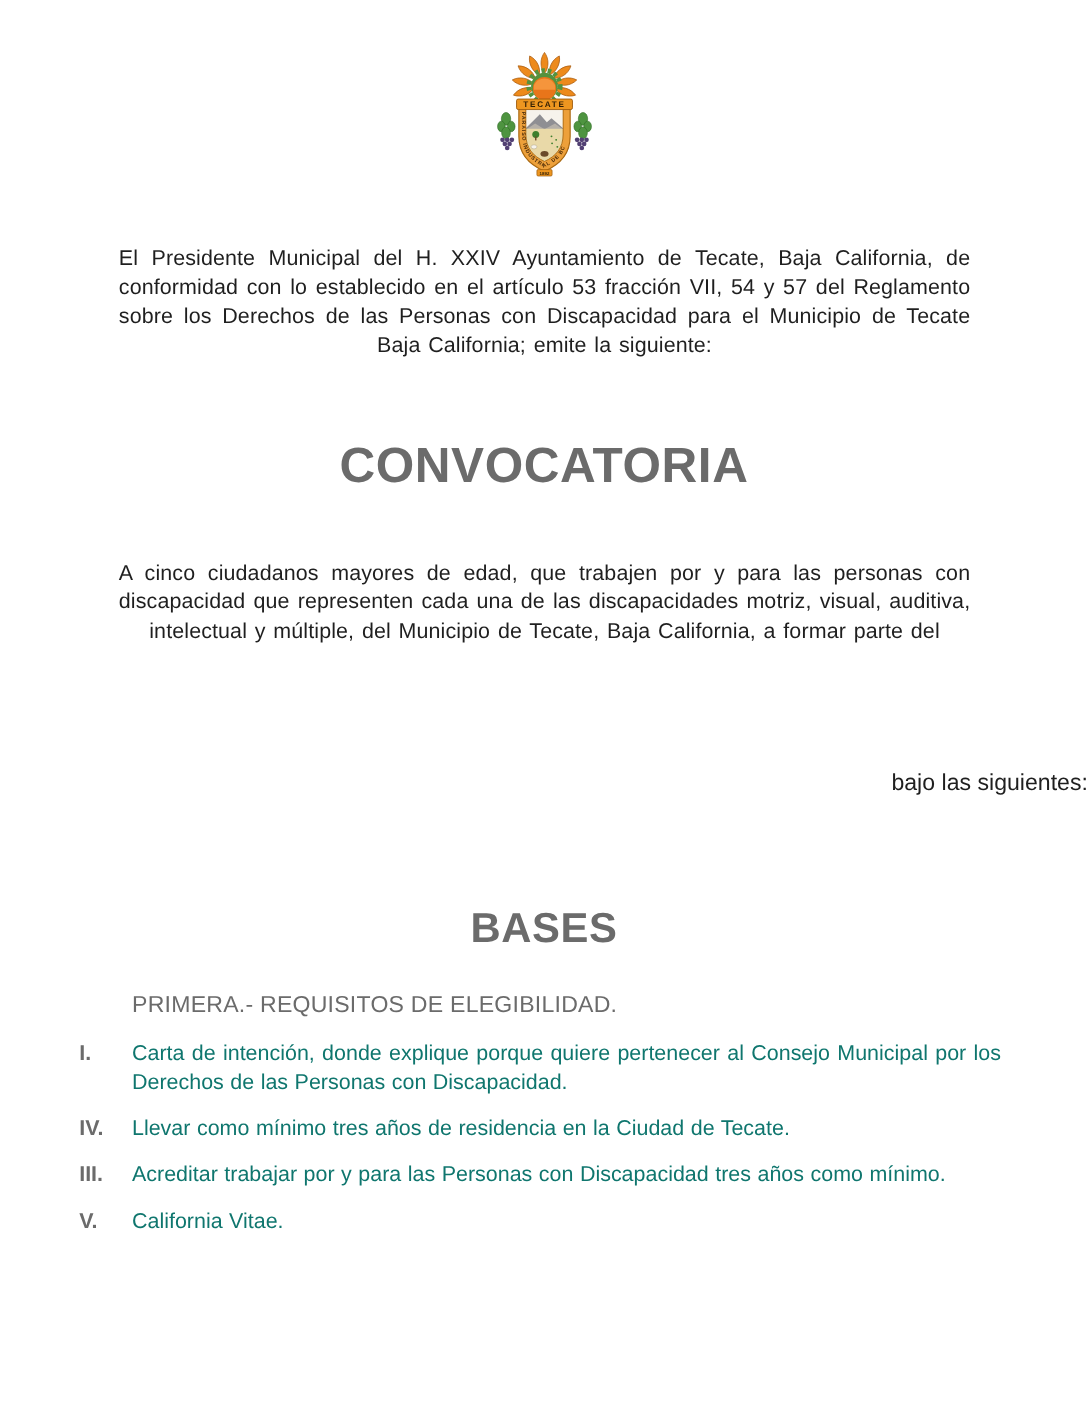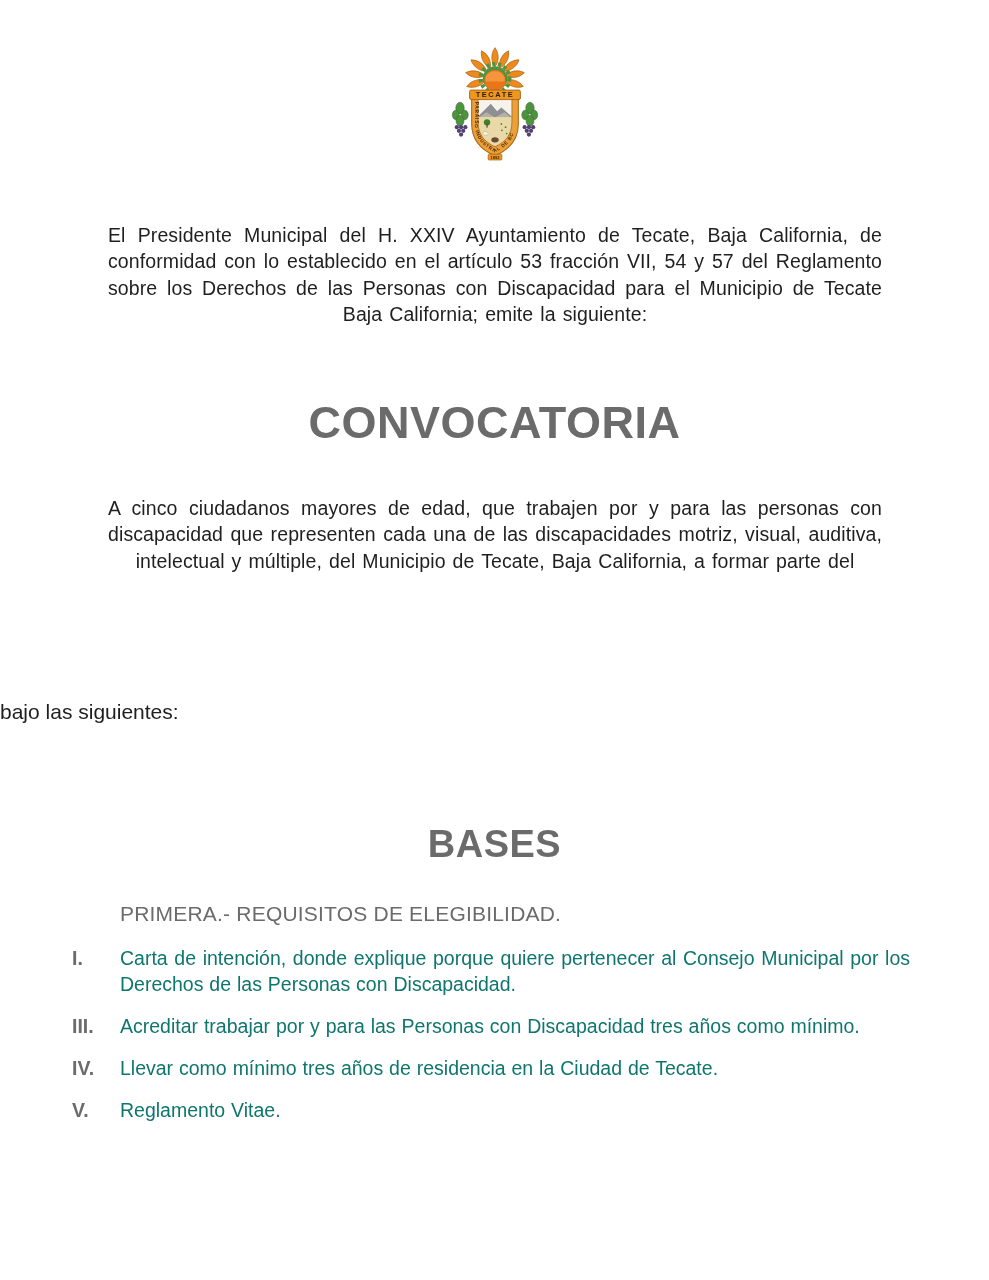--- a/index.html
+++ b/index.html
@@ -14,21 +14,21 @@
     position:absolute;top:44px;left:50%;transform:translateX(-50%);
     width:106px;height:126px;
   }
 
   .body-par{
     position:absolute;left:108px;width:774px;
     font-size:19.5px;line-height:26.5px;letter-spacing:0.1px;word-spacing:1.5px;
     text-align:justify;text-align-last:center;color:#1f1f1f;
   }
   .p-intro{top:202px;}
-  .p-call{top:475px;}
+  .p-call{top:488px;}
 
   .h-main{
     position:absolute;top:396px;left:0;width:100%;
     text-align:center;font-size:45px;font-weight:bold;color:#6b6b6b;
     letter-spacing:0.5px;line-height:54px;margin:0;
   }
   .h-bases{
     position:absolute;top:820px;left:0;width:100%;
     text-align:center;font-size:38px;font-weight:bold;color:#6b6b6b;
     letter-spacing:0.5px;line-height:48px;margin:0;
@@ -36,21 +36,21 @@
   .h-council{
     position:absolute;top:623px;left:0;width:100%;text-align:center;margin:0;
   }
   .h-council .inner{
     display:inline-block;max-width:700px;
     font-size:28px;font-weight:bold;font-style:italic;color:#6b6b6b;
     line-height:37px;letter-spacing:0.2px;
   }
   .subtitle{
     position:absolute;top:700px;left:0;width:100%;
-    text-align:left;font-size:21px;color:#1f1f1f;margin:0;
+    text-align:right;font-size:21px;color:#1f1f1f;margin:0;
   }
   .h-primera{
     position:absolute;top:902px;left:120px;margin:0;
     font-size:21px;font-weight:normal;color:#6b6b6b;letter-spacing:0.2px;
   }
   .req-list{
     position:absolute;top:945px;left:72px;width:838px;
   }
   .req-item{
     display:flex;margin-bottom:16px;
@@ -166,26 +166,26 @@
   <h2 class="h-bases">BASES</h2>
 
   <h3 class="h-primera">PRIMERA.- REQUISITOS DE ELEGIBILIDAD.</h3>
 
   <div class="req-list">
     <div class="req-item">
       <span class="numeral">I.</span>
       <span class="req-text">Carta de intención, donde explique porque quiere pertenecer al Consejo Municipal por los Derechos de las Personas con Discapacidad.</span>
     </div>
     <div class="req-item">
+      <span class="numeral">IV.</span>
+      <span class="req-text">Llevar como mínimo tres años de residencia en la Ciudad de Tecate.</span>
+    </div>
+    <div class="req-item">
       <span class="numeral">III.</span>
       <span class="req-text">Acreditar trabajar por y para las Personas con Discapacidad tres años como mínimo.</span>
     </div>
     <div class="req-item">
-      <span class="numeral">IV.</span>
-      <span class="req-text">Llevar como mínimo tres años de residencia en la Ciudad de Tecate.</span>
-    </div>
-    <div class="req-item">
       <span class="numeral">V.</span>
-      <span class="req-text">Reglamento Vitae.</span>
+      <span class="req-text">California Vitae.</span>
     </div>
   </div>
 
 </div>
 
 </body></html>

